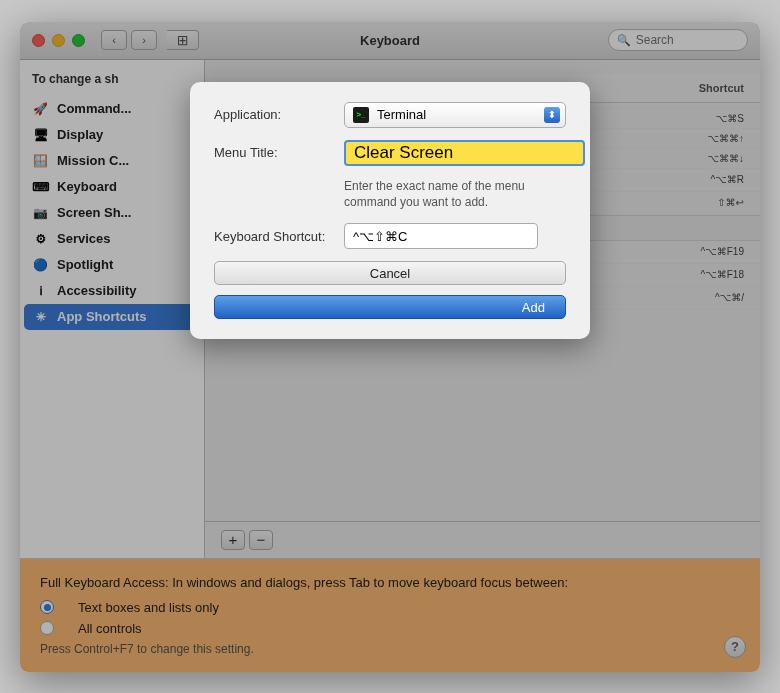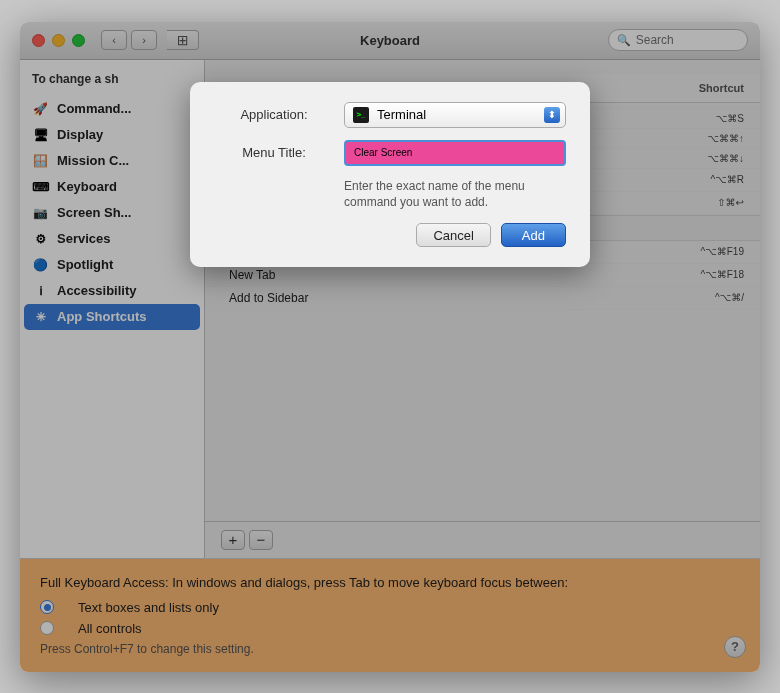--- a/index.html
+++ b/index.html
@@ -313,21 +313,21 @@
     }
     .modal-row {
       display: flex;
       align-items: center;
       margin-bottom: 12px;
       gap: 10px;
     }
     .modal-label {
       font-size: 13px;
       color: #333;
-      text-align: center;
+      text-align: left;
       width: 120px;
       flex-shrink: 0;
     }
     .select-wrapper {
       flex: 1;
       position: relative;
       display: flex;
       align-items: center;
     }
     .select-display {
@@ -357,23 +357,23 @@
       justify-content: center;
       color: white;
       font-size: 10px;
       pointer-events: none;
     }
     .modal-input {
       flex: 1;
       height: 26px;
       border: 2px solid #4a90d9;
       border-radius: 4px;
-      font-size: 10px;
+      font-size: 17px;
       padding: 0 8px;
-      background: #ec4899;
+      background: #fde047;
       outline: none;
     }
     .modal-hint {
       font-size: 12px;
       color: #555;
       margin-left: 130px;
       margin-bottom: 12px;
       line-height: 1.4;
     }
     .shortcut-input {
@@ -384,20 +384,21 @@
       padding: 0 8px;
       background: white;
       outline: none;
       min-width: 100px;
     }
     .modal-buttons {
       display: flex;
       justify-content: flex-end;
       gap: 10px;
       margin-top: 8px;
+      flex-direction: column;
     }
     .btn-cancel {
       height: 24px;
       padding: 0 16px;
       background: linear-gradient(to bottom, #f5f5f5, #ddd);
       border: 1px solid #aaa;
       border-radius: 5px;
       font-size: 13px;
       cursor: pointer;
       color: #222;
@@ -590,20 +591,24 @@
       <div class="modal-row">
         <span class="modal-label">Menu Title:</span>
         <input class="modal-input" type="text" value="Clear Screen" style="">
       </div>
 
       <div class="modal-hint">
         <span>Enter the exact name of the menu command
 you want to add.</span>
       </div>
 
+      <div class="modal-row">
+        <span class="modal-label">Keyboard Shortcut:</span>
+        <input class="shortcut-input" type="text" value="^⌥⇧⌘C" style="">
+      </div>
 
       <div class="modal-buttons">
         <button class="btn-cancel">Cancel</button>
         <button class="btn-add">Add</button>
       </div>
     </div>
   </div>
 
   <div class="help-btn">?</div>
 </div>

